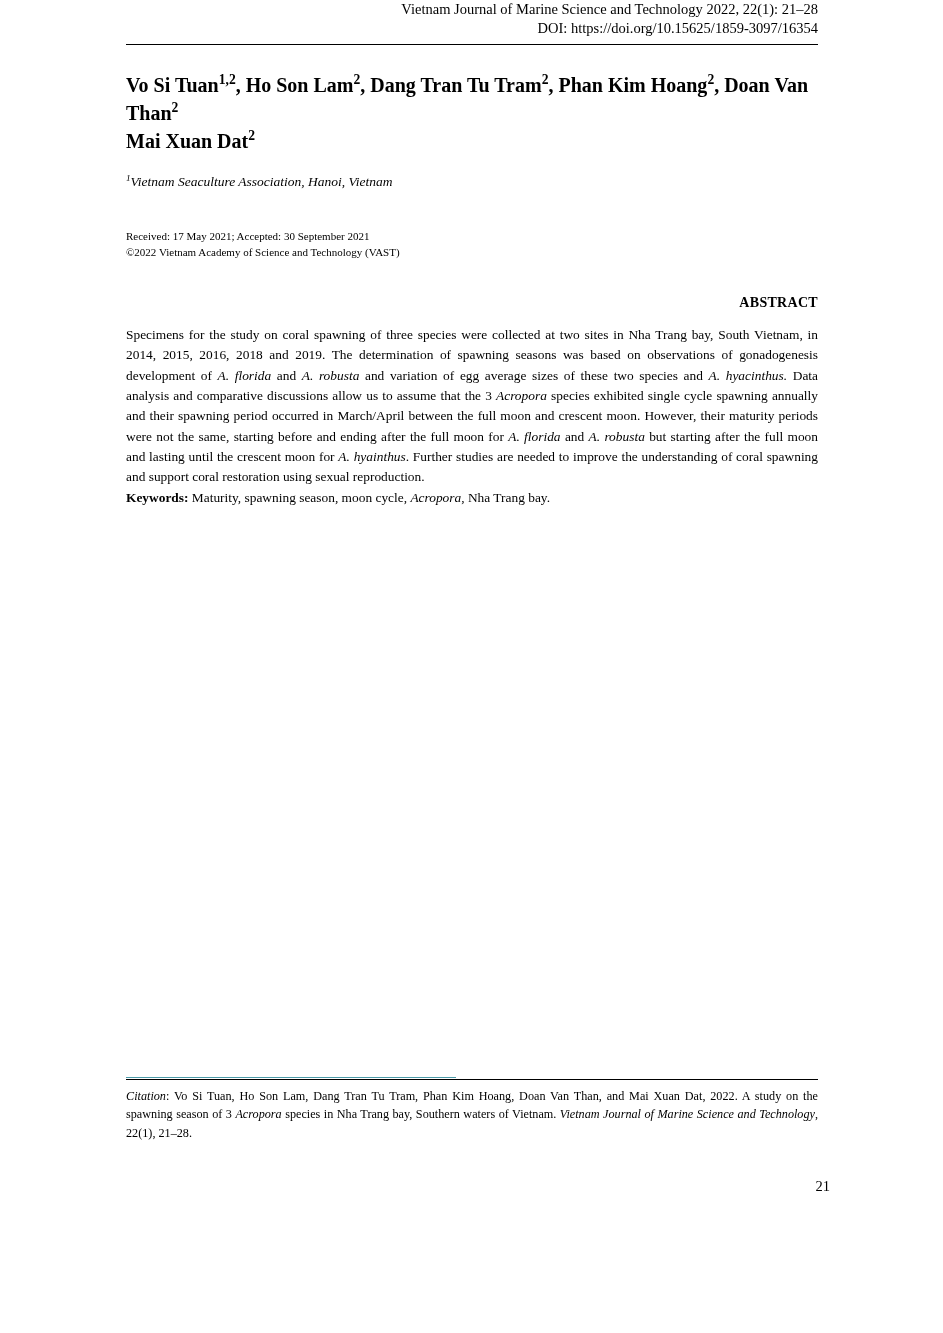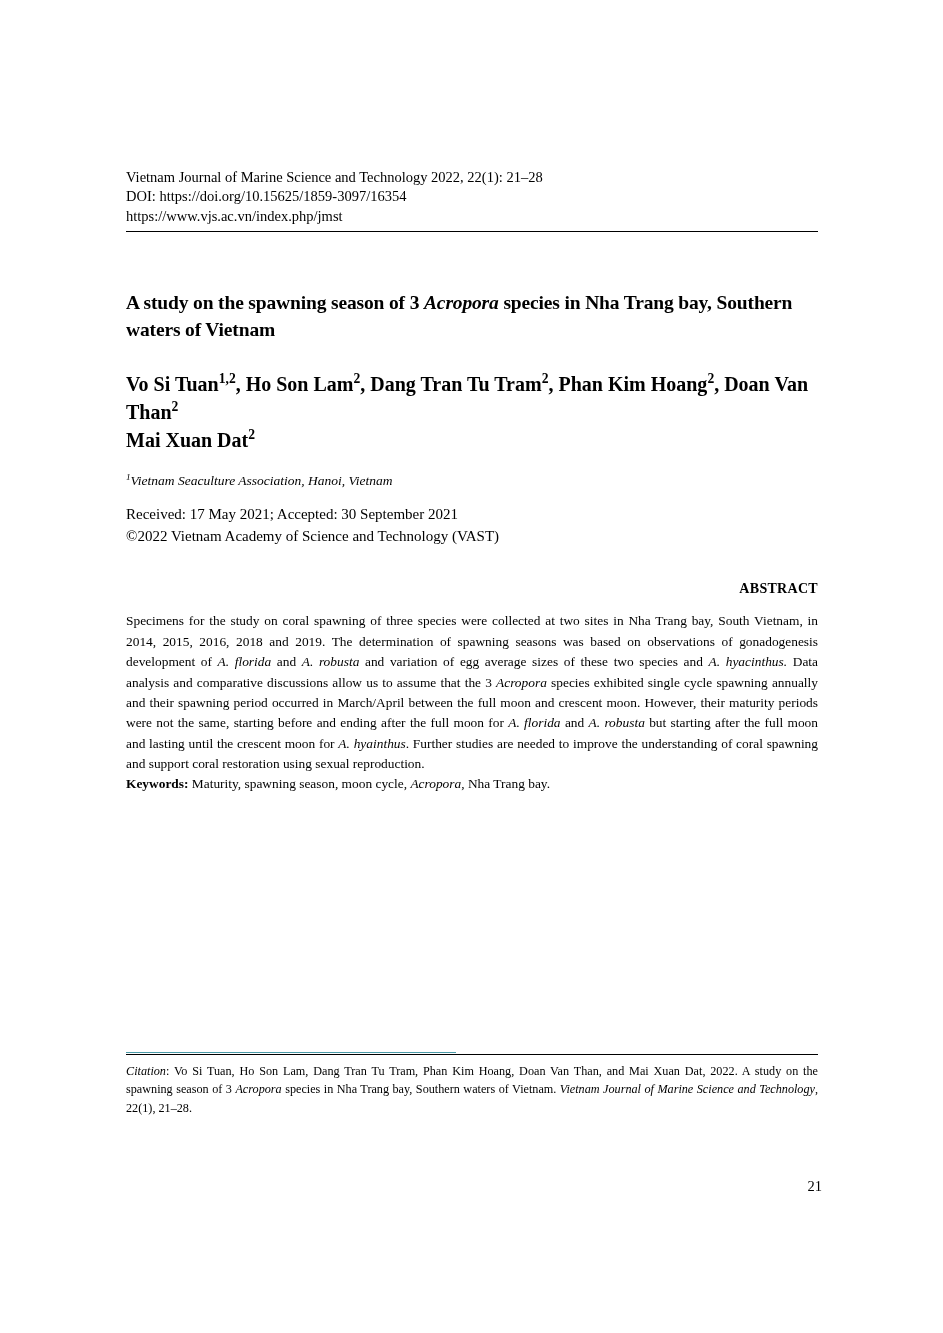--- a/index.html
+++ b/index.html
@@ -23,22 +23,21 @@
   }
   .content {
     position: absolute;
     left: 126px;
     top: 0;
     width: 692px;
   }
 
   
   .journal-header {
-    margin-top: 168px;
-    text-align: left;
+    text-align: right;
     font-size: 14.5px;
     line-height: 1.33;
   }
   .journal-header div {
     white-space: nowrap;
   }
   .header-rule {
     margin-top: 5px;
     border-bottom: 1.4px solid #000;
     width: 100%;
@@ -64,22 +63,22 @@
   sup { font-size: 0.68em; vertical-align: super; line-height: 0; }
 
   .affiliations {
     margin-top: 16px;
     font-size: 13.5px;
     font-style: italic;
     line-height: 1.42;
   }
 
   .received {
-    margin-top: 14px;
-    font-size: 15px;
+    margin-top: 38px;
+    font-size: 11px;
     line-height: 1.45;
   }
 
   
   .abstract-heading {
     margin-top: 34px;
     font-size: 14px;
     font-weight: bold;
     letter-spacing: 0.3px;
     text-align: right;
@@ -97,21 +96,21 @@
     line-height: 1.5;
     text-align: justify;
   }
   .keywords b { font-weight: bold; }
   .keywords i { font-style: italic; }
 
   
   .citation-wrap {
     position: absolute;
     left: 126px;
-    top: 1052px;
+    top: 1077px;
     width: 692px;
   }
   .cite-rule-short {
     border-bottom: 1.6px solid #4a9aa8;
     width: 330px;
   }
   .cite-rule-full {
     border-bottom: 0.9px solid #000;
     width: 100%;
     margin-top: 1px;
@@ -120,41 +119,39 @@
     margin-top: 7px;
     font-size: 12.2px;
     font-style: italic;
     line-height: 1.5;
     text-align: justify;
   }
   .citation .roman { font-style: normal; }
 
   .page-number {
     position: absolute;
-    left: 130px;
+    left: 138px;
     top: 1178px;
     width: 692px;
     text-align: right;
     font-size: 14.5px;
   }
 </style>
 </head>
 <body>
 
 <div class="page">
   <div class="content">
 
     <div class="journal-header">
       <div>Vietnam Journal of Marine Science and Technology 2022, 22(1): 21–28</div>
       <div>DOI: https://doi.org/10.15625/1859-3097/16354</div>
-      <div>https://www.vjs.ac.vn/index.php/jmst</div>
     </div>
     <div class="header-rule"></div>
 
-    <h1 class="title"><span>A study on the spawning season of 3 </span><i>Acropora</i><span> species in Nha Trang bay, Southern waters of Vietnam</span></h1>
 
     <div class="authors">
       <span>Vo Si Tuan</span><sup>1,2</sup><span>, Ho Son Lam</span><sup>2</sup><span>, Dang Tran Tu Tram</span><sup>2</sup><span>, Phan Kim Hoang</span><sup>2</sup><span>, Doan Van Than</span><sup>2</sup><br><span>Mai Xuan Dat</span><sup>2</sup>
     </div>
 
     <div class="affiliations">
       <div><sup>1</sup><span>Vietnam Seaculture Association, Hanoi, Vietnam</span></div>
     </div>
 
     <div class="received">

